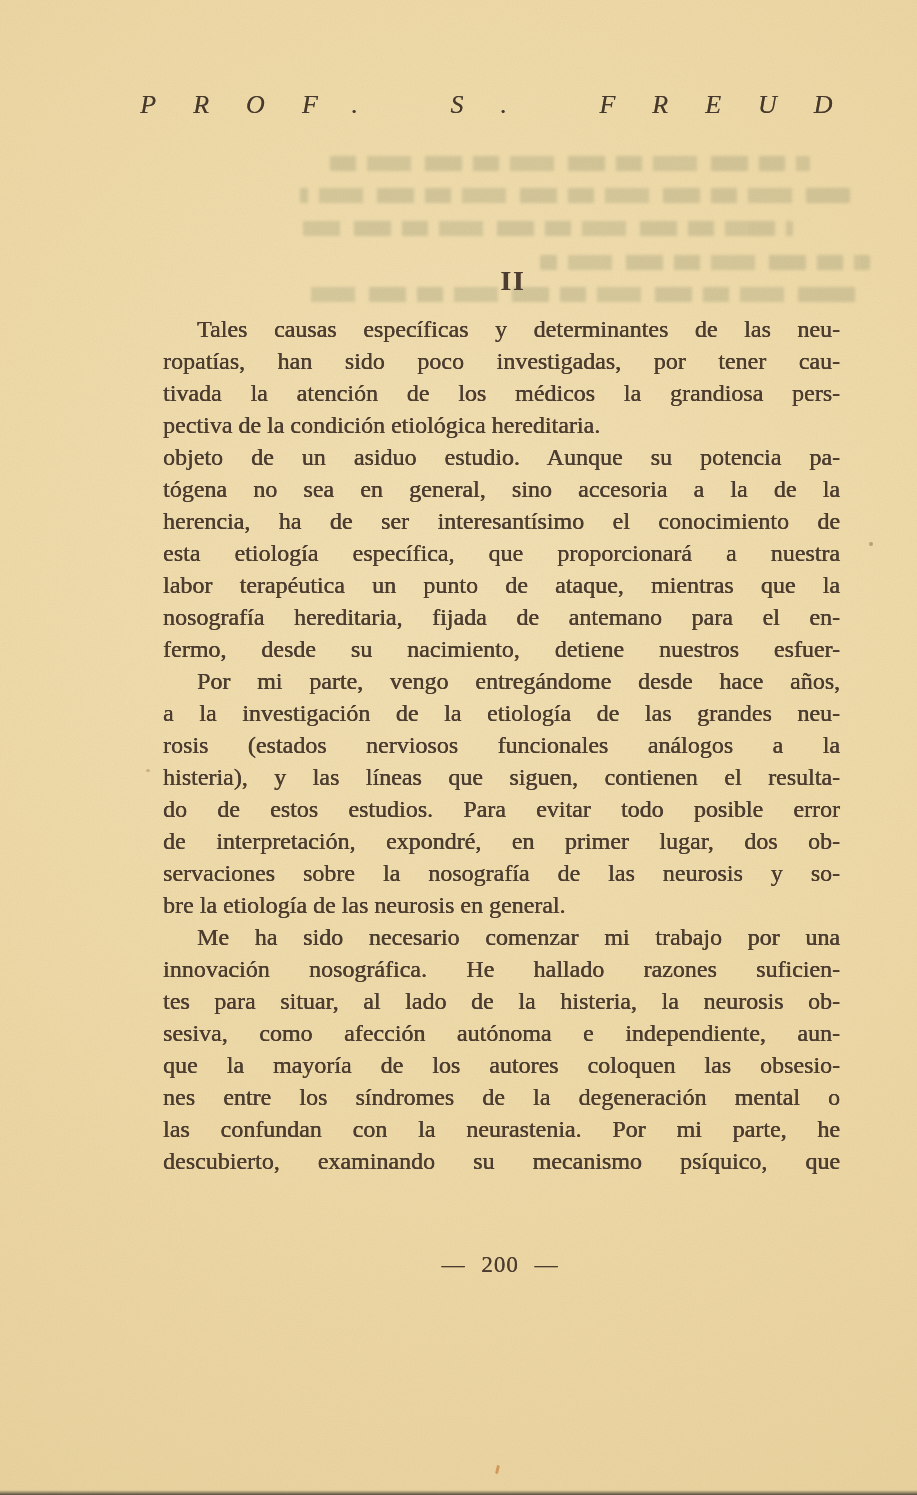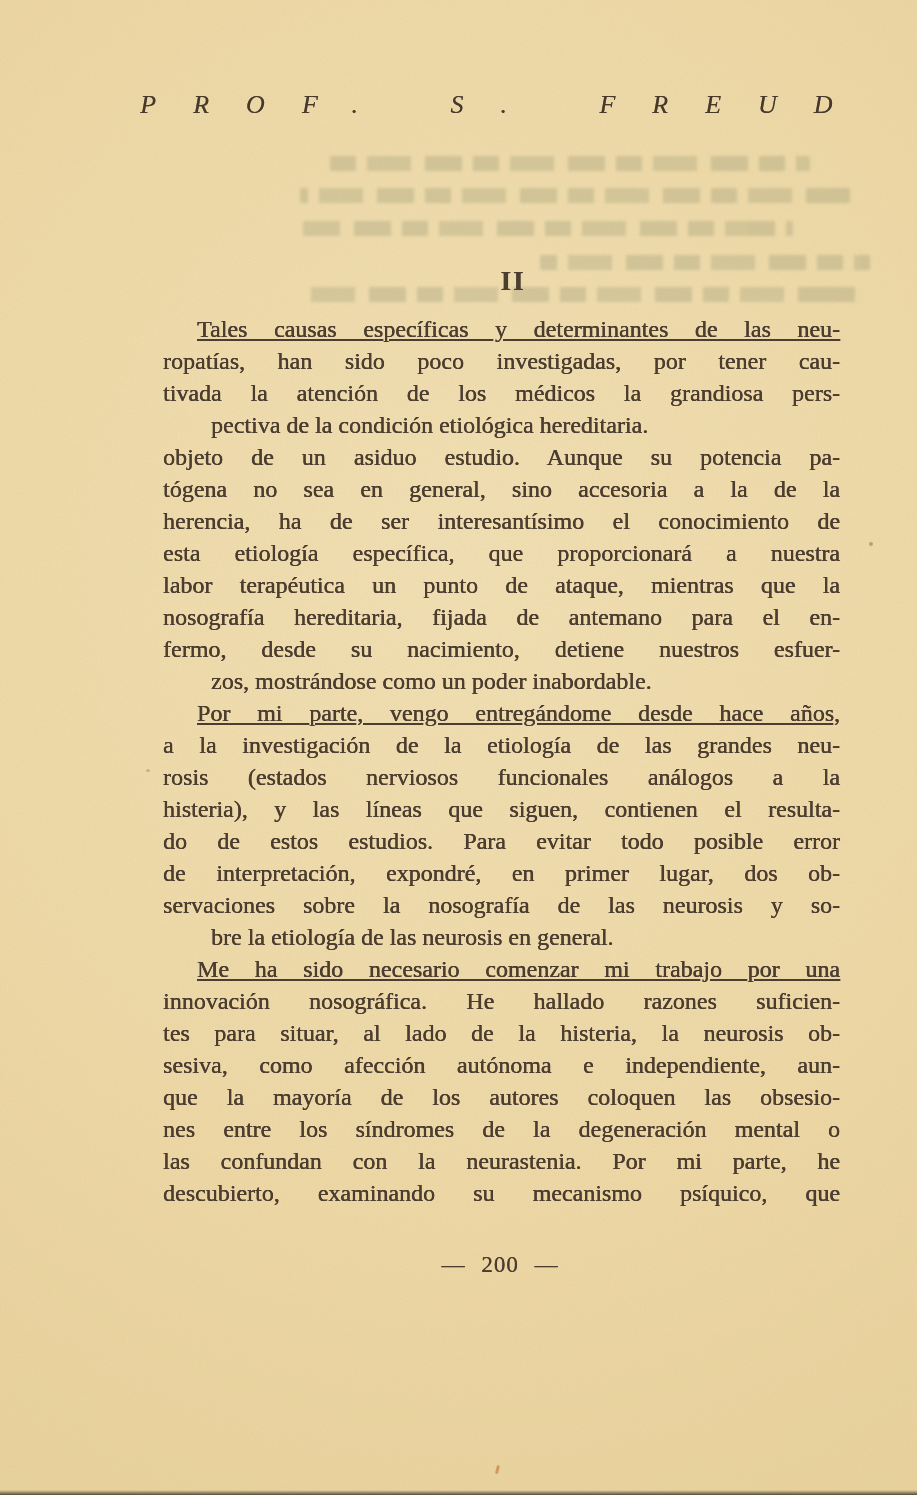--- a/index.html
+++ b/index.html
@@ -44,22 +44,22 @@
   }
   
   .text-block{position:absolute;top:313px;left:163px;width:677px;}
   .line{
     width:677px;height:32px;line-height:32px;
     font-size:24px;
     text-align:justify;text-align-last:justify;
     white-space:nowrap;
     text-shadow:.35px 0 currentColor,0 0 .5px rgba(77,62,49,.55);
   }
-  .line.indent{text-indent:34px;text-decoration:underline;}
-  .line.para-end{text-align-last:left;margin-left:48px;}
+  .line.indent{text-indent:34px;}
+  .line.para-end{text-align-last:left;}
   
   .page-number{
     position:absolute;top:1252px;left:500px;transform:translateX(-50%);
     font-size:23px;word-spacing:9px;letter-spacing:1px;
     text-shadow:.3px 0 currentColor;
   }
   
   .speck{position:absolute;border-radius:50%;pointer-events:none;}
   .speck-a{left:496px;top:1465px;width:3px;height:9px;background:rgba(196,110,40,.55);transform:rotate(14deg);border-radius:2px;}
   .speck-b{left:869px;top:542px;width:4px;height:4px;background:rgba(120,95,60,.45);}
@@ -93,21 +93,20 @@
     <div class="line">tivada la atención de los médicos la grandiosa pers-</div>
     <div class="line para-end">pectiva de la condición etiológica hereditaria.</div>
 
     <div class="line">objeto de un asiduo estudio. Aunque su potencia pa-</div>
     <div class="line">tógena no sea en general, sino accesoria a la de la</div>
     <div class="line">herencia, ha de ser interesantísimo el conocimiento de</div>
     <div class="line">esta etiología específica, que proporcionará a nuestra</div>
     <div class="line">labor terapéutica un punto de ataque, mientras que la</div>
     <div class="line">nosografía hereditaria, fijada de antemano para el en-</div>
     <div class="line">fermo, desde su nacimiento, detiene nuestros esfuer-</div>
-    <div class="line para-end">zos, mostrándose como un poder inabordable.</div>
 
     <div class="line indent">Por mi parte, vengo entregándome desde hace años,</div>
     <div class="line">a la investigación de la etiología de las grandes neu-</div>
     <div class="line">rosis (estados nerviosos funcionales análogos a la</div>
     <div class="line">histeria), y las líneas que siguen, contienen el resulta-</div>
     <div class="line">do de estos estudios. Para evitar todo posible error</div>
     <div class="line">de interpretación, expondré, en primer lugar, dos ob-</div>
     <div class="line">servaciones sobre la nosografía de las neurosis y so-</div>
     <div class="line para-end">bre la etiología de las neurosis en general.</div>
 

